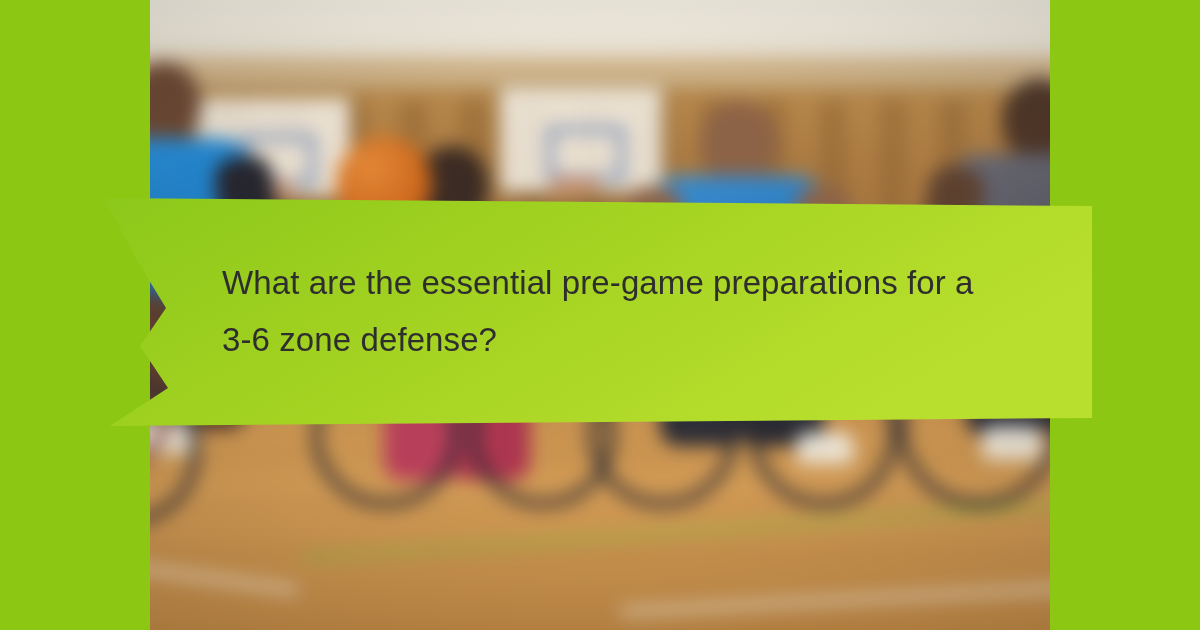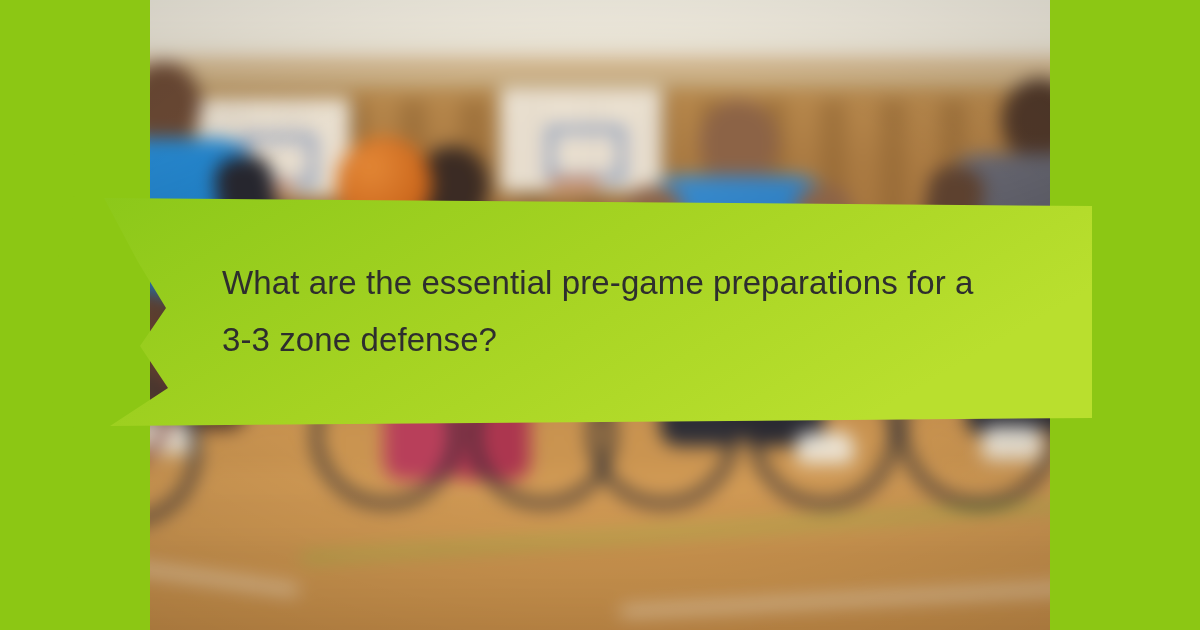--- a/index.html
+++ b/index.html
@@ -314,16 +314,16 @@
     <svg class="ribbon-shape" viewBox="0 0 988 232" preserveAspectRatio="none">
       <defs>
         <linearGradient id="ribbonGrad" x1="0" y1="0" x2="1" y2="0.4">
           <stop offset="0%" stop-color="#8cc81a"></stop>
           <stop offset="50%" stop-color="#a5d322"></stop>
           <stop offset="100%" stop-color="#b9df2e"></stop>
         </linearGradient>
       </defs>
       <path d="M0,2 L988,10 L988,222 L6,230 L64,192 L36,150 L62,112 L34,66 Z" fill="url(#ribbonGrad)"></path>
     </svg>
-    <div class="ribbon-text">What are the essential pre-game preparations for a 3-3 zone defense?</div>
+    <div class="ribbon-text">What are the essential pre-game preparations for a 3-6 zone defense?</div>
   </div>
 
 </div>
 
 </body></html>

